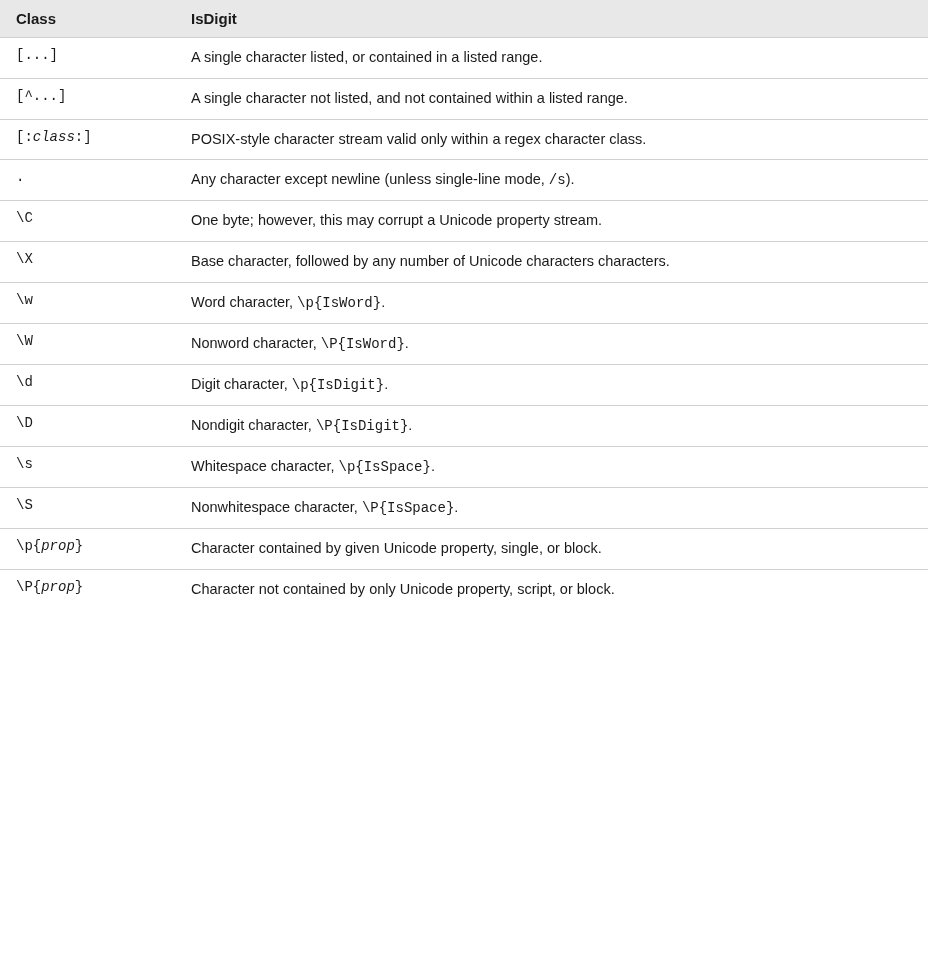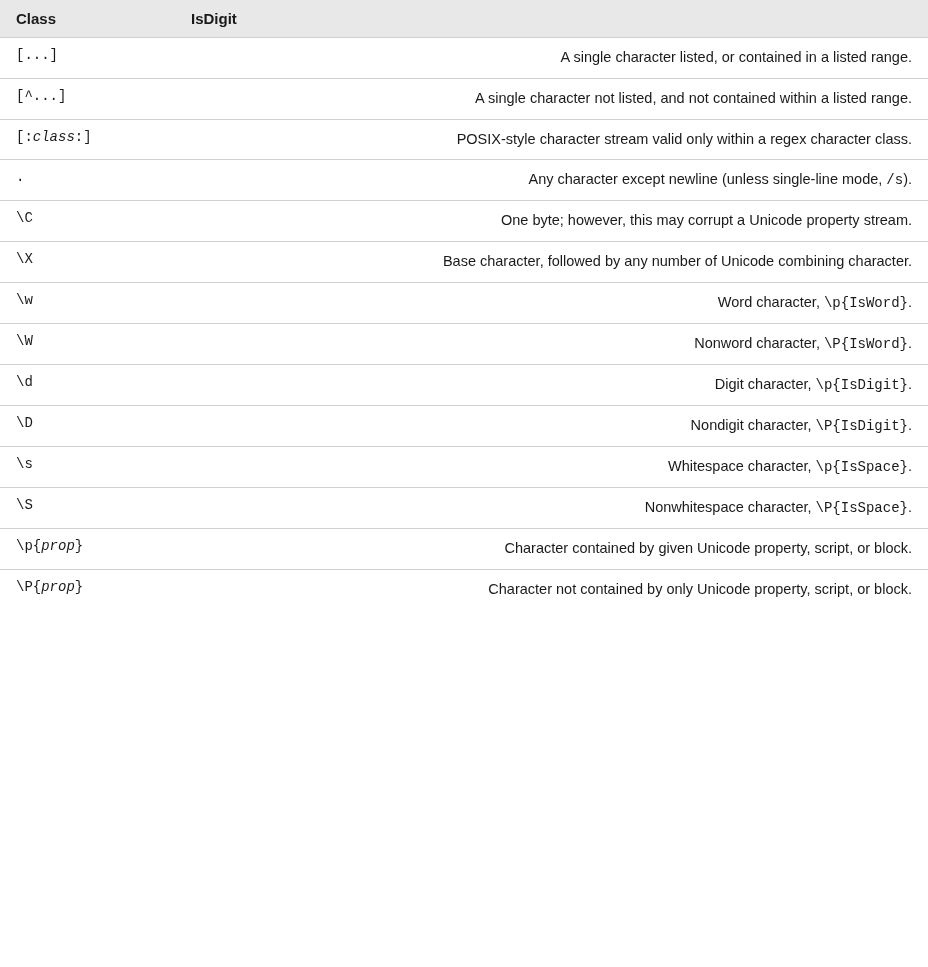--- a/index.html
+++ b/index.html
@@ -49,21 +49,20 @@
       width: 175px;
       font-family: 'Courier New', Courier, monospace;
       font-size: 14.5px;
       white-space: nowrap;
     }
 
     .col-meaning {
       font-family: Arial, Helvetica, sans-serif;
       font-size: 14.5px;
       line-height: 1.5;
-      text-align: right;
     }
 
     code, .mono {
       font-family: 'Courier New', Courier, monospace;
       font-size: 14px;
     }
   </style>
 </head>
 <body>
 
@@ -90,21 +89,21 @@
       <tr class="data-row">
         <td class="col-class"><code>.</code></td>
         <td class="col-meaning">Any character except newline (unless single-line mode, <code>/s</code>).</td>
       </tr>
       <tr class="data-row">
         <td class="col-class"><code>\C</code></td>
         <td class="col-meaning">One byte; however, this may corrupt a Unicode property stream.</td>
       </tr>
       <tr class="data-row">
         <td class="col-class"><code>\X</code></td>
-        <td class="col-meaning">Base character, followed by any number of Unicode combining character.</td>
+        <td class="col-meaning">Base character, followed by any number of Unicode characters characters.</td>
       </tr>
       <tr class="data-row">
         <td class="col-class"><code>\w</code></td>
         <td class="col-meaning">Word character, <code>\p{IsWord}</code>.</td>
       </tr>
       <tr class="data-row">
         <td class="col-class"><code>\W</code></td>
         <td class="col-meaning">Nonword character, <code>\P{IsWord}</code>.</td>
       </tr>
       <tr class="data-row">
@@ -118,20 +117,20 @@
       <tr class="data-row">
         <td class="col-class"><code>\s</code></td>
         <td class="col-meaning">Whitespace character, <code>\p{IsSpace}</code>.</td>
       </tr>
       <tr class="data-row">
         <td class="col-class"><code>\S</code></td>
         <td class="col-meaning">Nonwhitespace character, <code>\P{IsSpace}</code>.</td>
       </tr>
       <tr class="data-row">
         <td class="col-class"><code>\p{<i>prop</i>}</code></td>
-        <td class="col-meaning">Character contained by given Unicode property, script, or block.</td>
+        <td class="col-meaning">Character contained by given Unicode property, single, or block.</td>
       </tr>
       <tr class="data-row">
         <td class="col-class"><code>\P{<i>prop</i>}</code></td>
         <td class="col-meaning">Character not contained by only Unicode property, script, or block.</td>
       </tr>
     </tbody>
 </table>
 
 </body></html>

